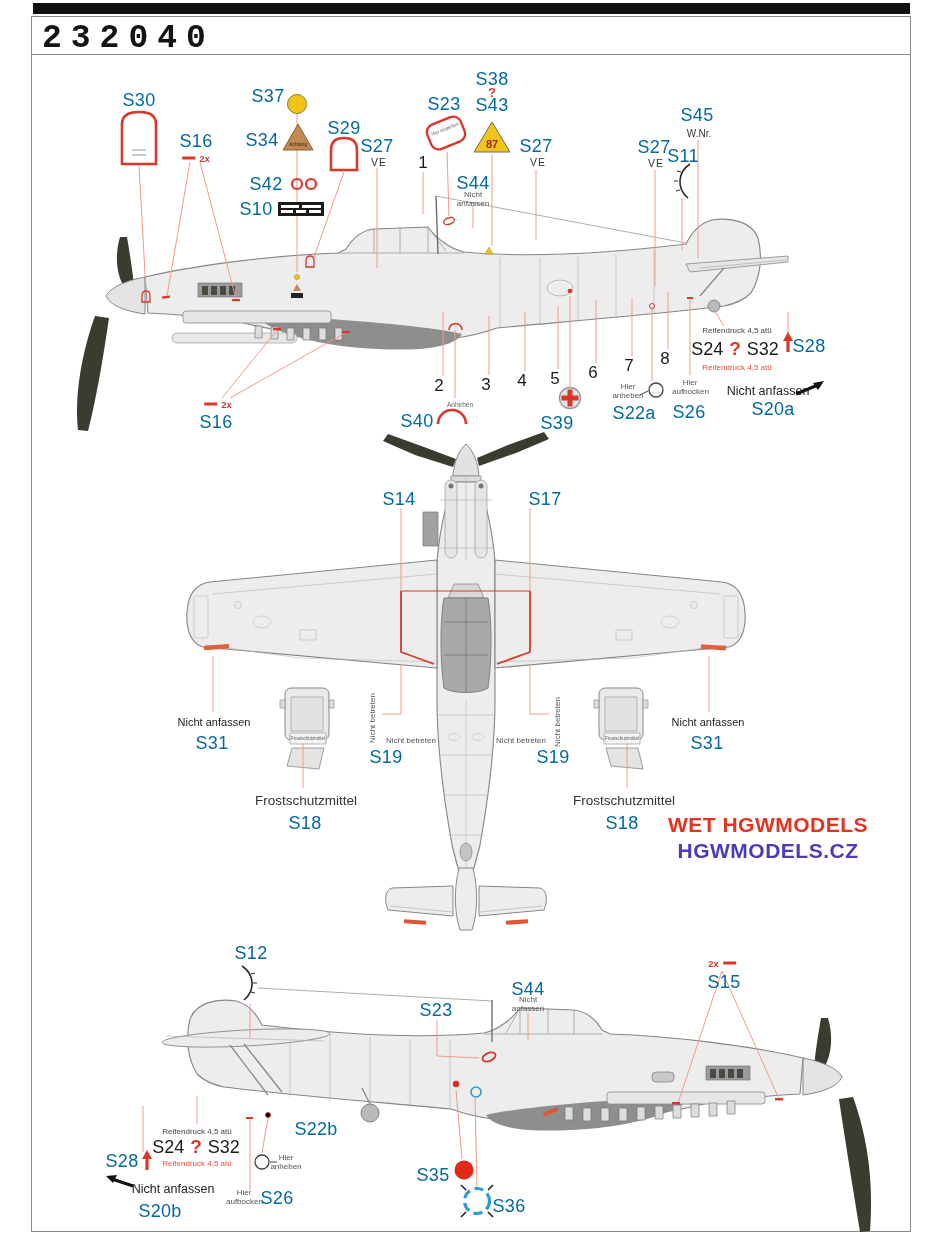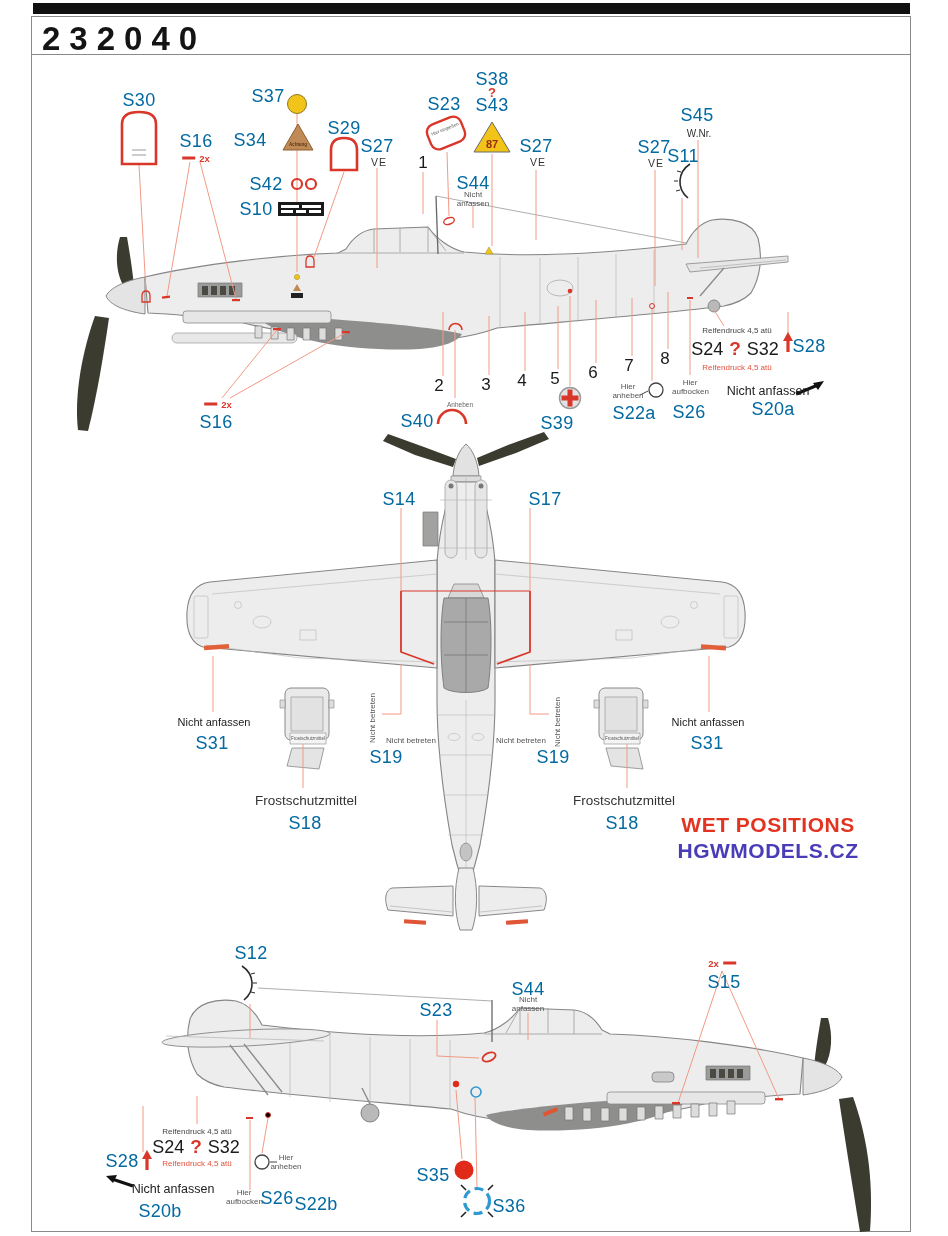--- a/index.html
+++ b/index.html
@@ -2,21 +2,21 @@
 <html><head>
 <meta charset="utf-8">
 <style>
   html,body{margin:0;padding:0;background:#ffffff;}
   .page{position:relative;width:948px;height:1236px;background:#fff;overflow:hidden;
         font-family:"Liberation Sans","DejaVu Sans",sans-serif;}
   .topbar{position:absolute;left:33px;top:3px;width:877px;height:11px;background:#101010;}
   .frame{position:absolute;left:31px;top:16px;width:878px;height:1214px;border:1px solid #8a8a8a;}
   .hdrline{position:absolute;left:31px;top:54px;width:880px;border-top:1px solid #8a8a8a;}
   .abs{position:absolute;transform:translate(-50%,-50%);white-space:nowrap;}
-  .hcat{position:absolute;left:42px;top:20px;font-size:33px;font-weight:700;letter-spacing:9px;color:#141414;}
+  .hcat{position:absolute;left:42px;top:20px;font-size:33px;font-weight:700;letter-spacing:9px;color:#141414;font-family:Liberation Mono, monospace;}
   .hmodel{position:absolute;left:268px;top:20px;font-size:33px;font-weight:700;letter-spacing:.5px;color:#141414;}
   .htitle{position:absolute;right:44px;top:23px;font-size:28px;font-weight:500;letter-spacing:.5px;color:#161616;}
   .lbl{font-size:18px;color:#0369a1;letter-spacing:.3px;}
   .num{font-size:17px;color:#1b1b1b;}
   .tiny{font-size:8px;color:#555;line-height:1.15;text-align:center;white-space:normal;}
   .tinyred{font-size:8px;color:#e0503c;}
   .tinyblk{font-size:8px;color:#444;}
   .ve{font-size:10.5px;color:#333;letter-spacing:1px;}
   .wnr{font-size:10px;color:#333;}
   .qmark{font-size:13px;font-weight:700;color:#d9372a;}
@@ -396,21 +396,21 @@
     </g>
   </svg>
 
   <div class="abs lbl" style="left:139px;top:100px">S30</div>
   <div class="abs lbl" style="left:196px;top:141px">S16</div>
   <div class="abs mark2x" style="left:196px;top:158px">
     <span class="dash"></span>
     <span class="t">2x</span>
   </div>
   <div class="abs lbl" style="left:268px;top:96px">S37</div>
-  <div class="abs lbl" style="left:250px;top:140px">S34</div>
+  <div class="abs lbl" style="left:262px;top:140px">S34</div>
   <div class="abs achtung" style="left:298px;top:144px">Achtung</div>
   <div class="abs lbl" style="left:266px;top:184px">S42</div>
   <div class="abs lbl" style="left:256px;top:209px">S10</div>
   <div class="abs lbl" style="left:344px;top:128px">S29</div>
   <div class="abs lbl" style="left:377px;top:146px">S27</div>
   <div class="abs ve" style="left:379px;top:162px">VE</div>
   <div class="abs num" style="left:423px;top:163px">1</div>
   <div class="abs lbl" style="left:444px;top:104px">S23</div>
   <div class="abs ftiny" style="left:445px;top:129px;transform:translate(-50%,-50%) rotate(-22deg)">Hier eingießen</div>
   <div class="abs lbl" style="left:492px;top:79px">S38</div>
@@ -471,21 +471,21 @@
   <div class="abs lbl" style="left:386px;top:757px">S19</div>
   <div class="abs tiny rot" style="left:558px;top:722px;white-space:nowrap">Nicht betreten</div>
   <div class="abs tiny" style="left:521px;top:741px;white-space:nowrap">Nicht betreten</div>
   <div class="abs lbl" style="left:553px;top:757px">S19</div>
   <div class="abs ftiny" style="left:308px;top:738px">Frostschutzmittel</div>
   <div class="abs ftiny" style="left:622px;top:738px">Frostschutzmittel</div>
   <div class="abs frostlbl" style="left:306px;top:800px">Frostschutzmittel</div>
   <div class="abs lbl" style="left:305px;top:823px">S18</div>
   <div class="abs frostlbl" style="left:624px;top:800px">Frostschutzmittel</div>
   <div class="abs lbl" style="left:622px;top:823px">S18</div>
-  <div class="abs brand1" style="left:768px;top:825px">WET POSITIONS</div>
+  <div class="abs brand1" style="left:768px;top:825px">WET HGWMODELS</div>
   <div class="abs brand2" style="left:768px;top:851px">HGWMODELS.CZ</div>
 
   <div class="abs lbl" style="left:251px;top:953px">S12</div>
   <div class="abs lbl" style="left:436px;top:1010px">S23</div>
   <div class="abs lbl" style="left:528px;top:989px">S44</div>
   <div class="abs tiny wrap34" style="left:528px;top:1004px">Nicht anfassen</div>
   <div class="abs lbl" style="left:724px;top:982px">S15</div>
   <div class="abs mark2x" style="left:722px;top:963px;flex-direction:row-reverse">
     <span class="dash"></span>
     <span class="t">2x</span>
@@ -494,19 +494,19 @@
   <div class="abs tinyblk" style="left:197px;top:1131px">Reifendruck 4,5 atü</div>
   <div class="abs s24row" style="left:196px;top:1147px">
     <span>S24</span>
     <span class="q">?</span>
     <span>S32</span>
   </div>
   <div class="abs tinyred" style="left:197px;top:1163px">Reifendruck 4,5 atü</div>
   <div class="abs small" style="left:173px;top:1189px">Nicht anfassen</div>
   <div class="abs lbl" style="left:160px;top:1211px">S20b</div>
   <div class="abs tiny wrap30" style="left:286px;top:1162px">Hier anheben</div>
-  <div class="abs lbl" style="left:316px;top:1204px">S22b</div>
+  <div class="abs lbl" style="left:316px;top:1129px">S22b</div>
   <div class="abs tiny wrap30" style="left:244px;top:1197px">Hier aufbocken</div>
   <div class="abs lbl" style="left:277px;top:1198px">S26</div>
   <div class="abs lbl" style="left:433px;top:1175px">S35</div>
   <div class="abs lbl" style="left:509px;top:1206px">S36</div>
 
 </div>
 
 </body></html>

